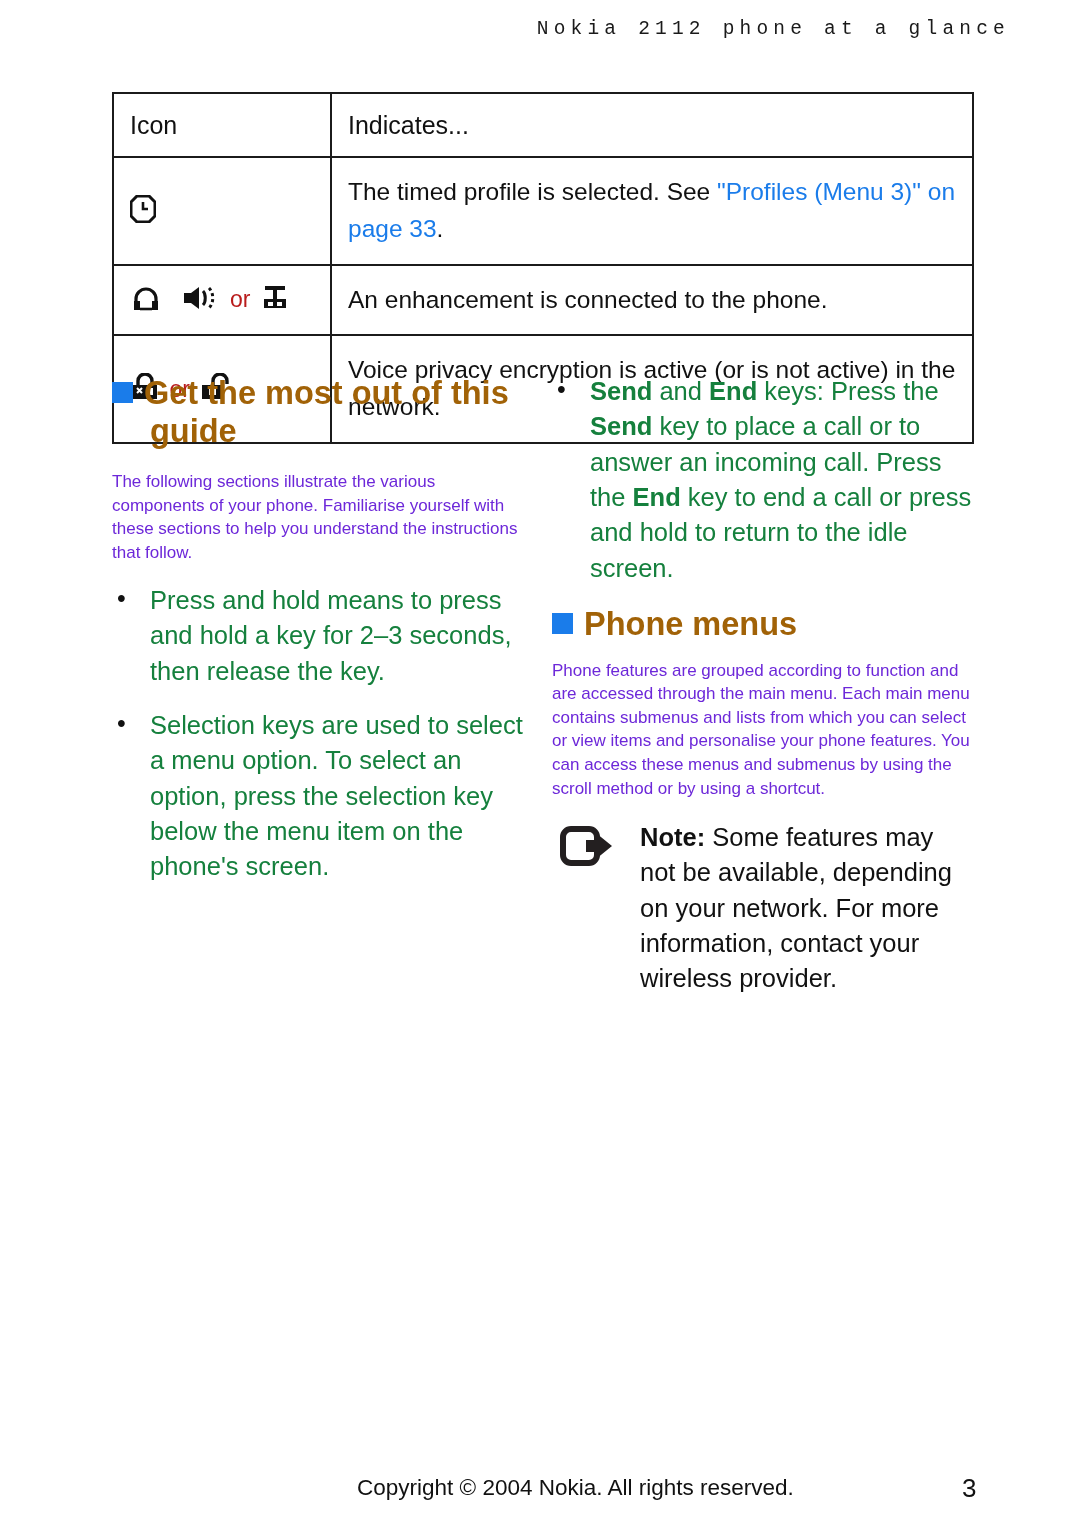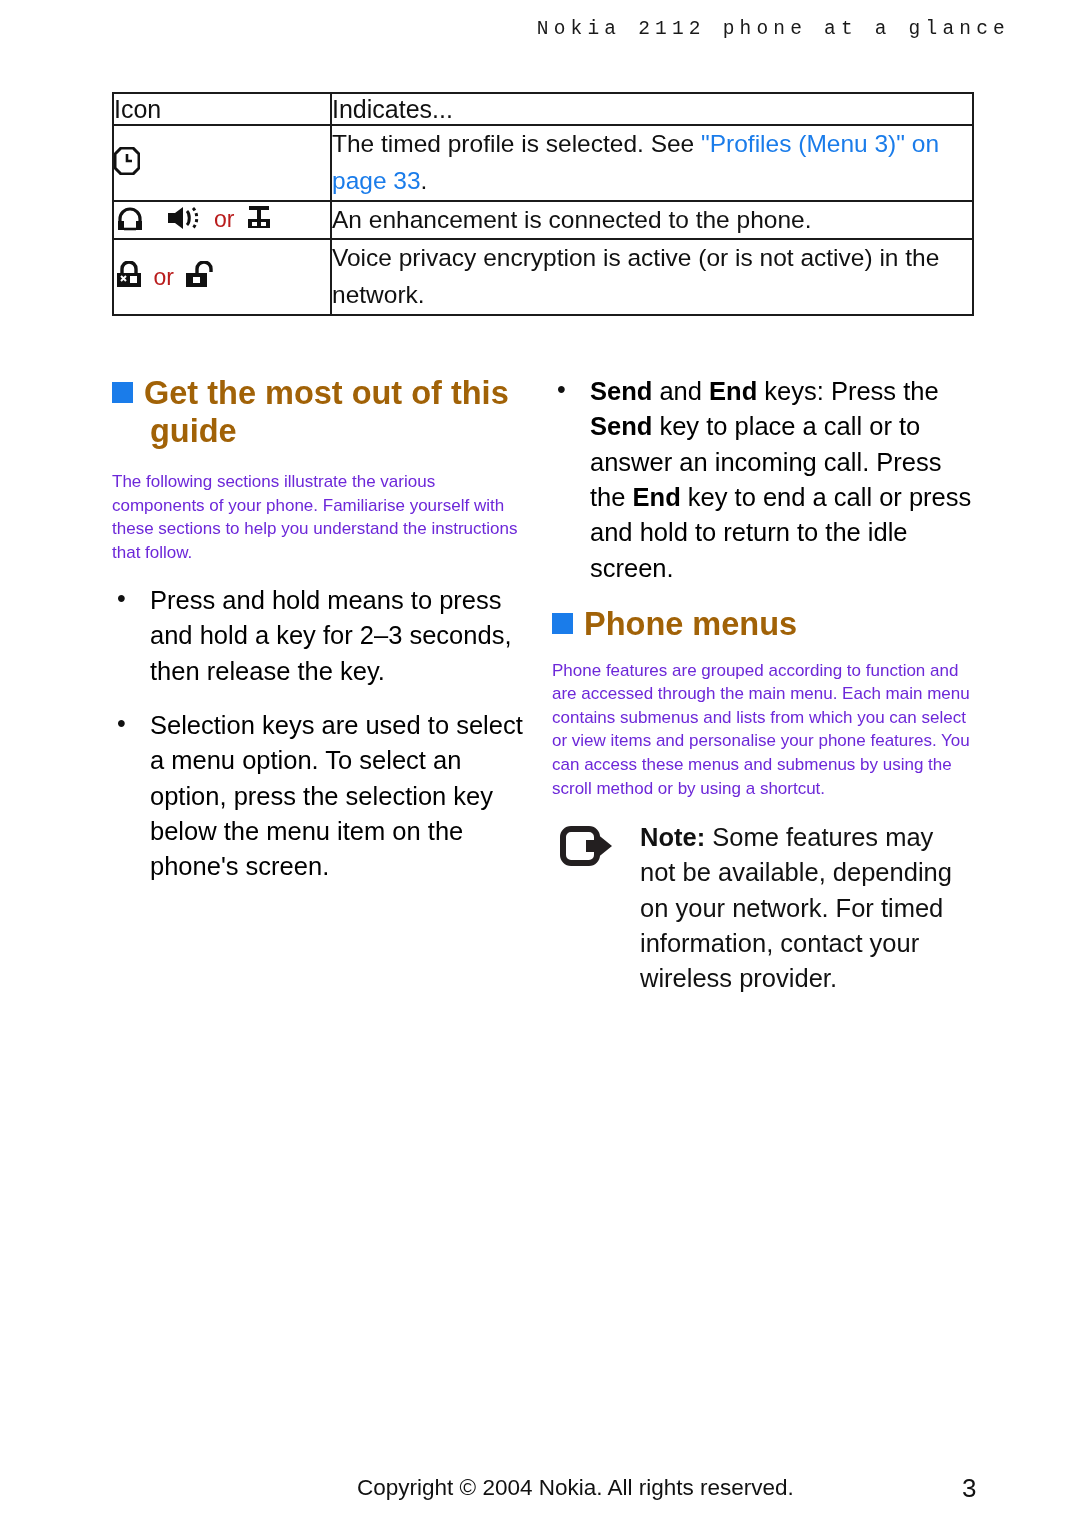--- a/index.html
+++ b/index.html
@@ -34,21 +34,21 @@
   .icon-table {
     position: absolute;
     left: 112px;
     top: 92px;
     width: 860px;
     border-collapse: collapse;
     table-layout: fixed;
   }
   .icon-table td, .icon-table th {
     border: 2px solid #1b1b1b;
-    padding: 0;
+    padding: 16px;
     vertical-align: middle;
     text-align: left;
   }
   .col-icon { width: 218px; }
   .col-desc { width: 642px; }
 
   .th-cell {
     font-size: 25px;
     font-weight: 400;
     padding: 12px 0 12px 22px;
@@ -126,21 +126,21 @@
     margin: 0;
     padding: 0;
     list-style: none;
   }
   ul.bullets li {
     position: relative;
     margin: 0 0 19px 0;
     padding-left: 38px;
     font-size: 25.5px;
     line-height: 1.385;
-    color: #000000;
+    color: #15803d;
   }
   ul.bullets li:before {
     content: "\2022";
     position: absolute;
     left: 5px;
     top: -2px;
     font-size: 25px;
     color: #111;
   }
   ul.bullets li b { font-weight: 700; }
@@ -293,20 +293,20 @@
 
   <p class="body-text">Phone features are grouped according to function and are accessed through the main menu. Each main menu contains submenus and lists from which you can select or view items and personalise your phone features. You can access these menus and submenus by using the scroll method or by using a shortcut.</p>
 
   <div class="note-block">
     <span class="note-icon">
       <svg width="62" height="46" viewBox="0 0 62 46" xmlns="http://www.w3.org/2000/svg">
         <rect x="3" y="3" width="34" height="34" rx="8" ry="8" fill="none" stroke="#231f20" stroke-width="6"></rect>
         <path d="M26 14h10v-7l16 13-16 13v-7H26z" fill="#231f20"></path>
       </svg>
     </span>
-    <b>Note:</b><span> Some features may not be available, depending on your network. For timed information, contact your wireless provider.</span>
+    <b>Note:</b><span> Some features may not be available, depending on your network. For more information, contact your wireless provider.</span>
   </div>
 </div>
 
 <div class="footer">
   <span class="copy">Copyright © 2004 Nokia. All rights reserved.</span>
   <span class="pageno">3</span>
 </div>
 
 </body></html>

